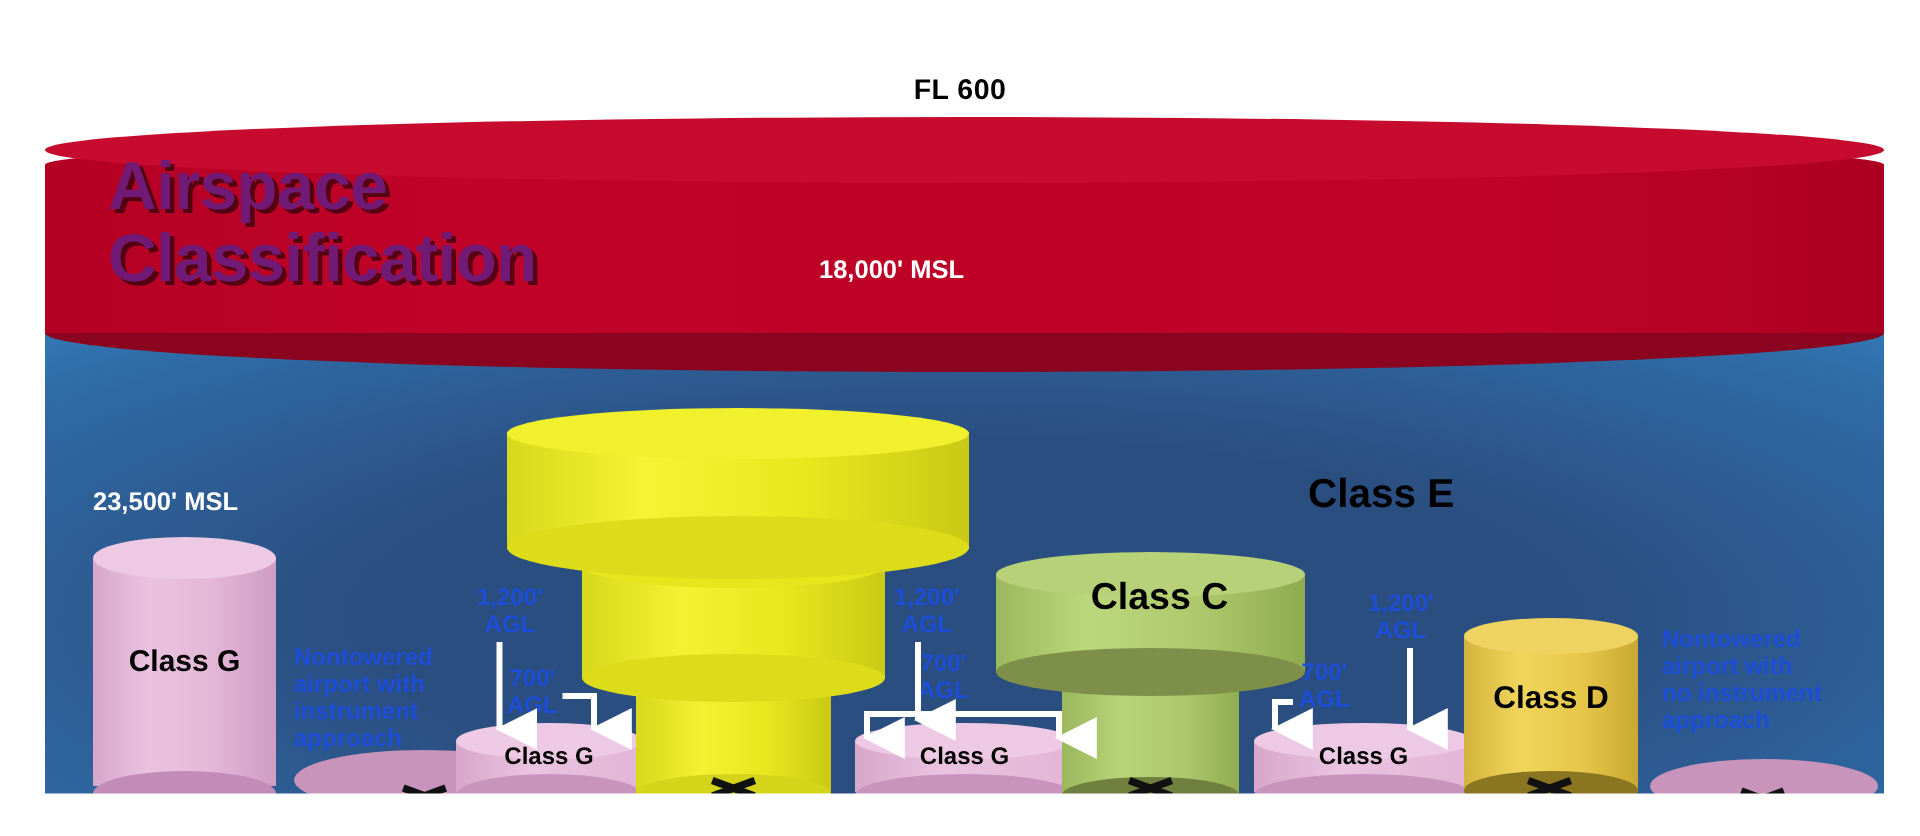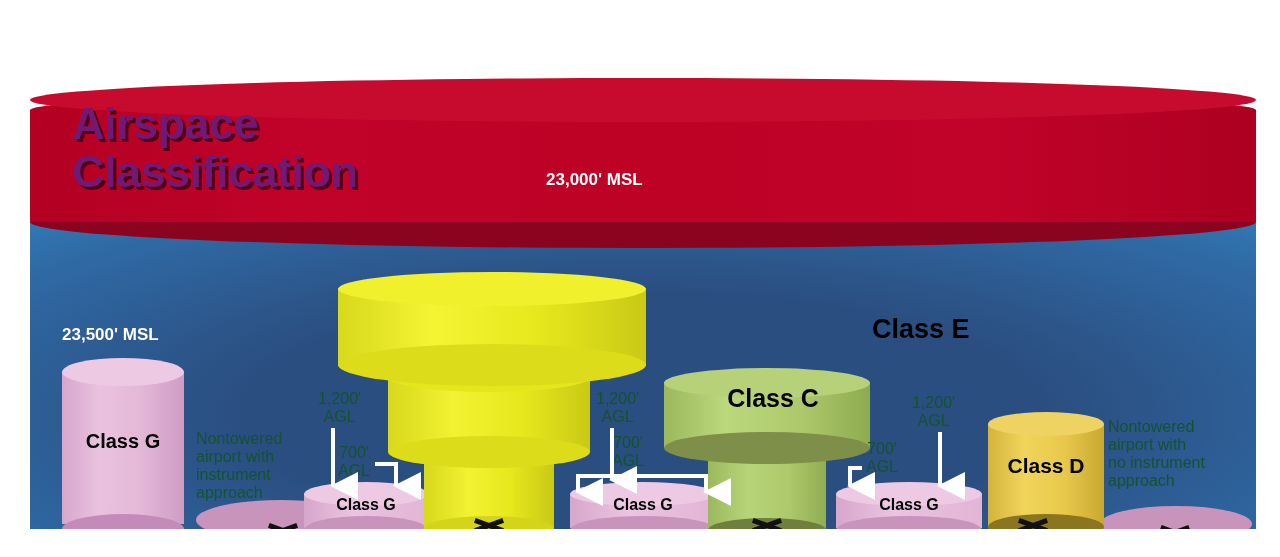--- a/index.html
+++ b/index.html
@@ -126,22 +126,22 @@
     position: absolute;
     text-align: center;
     font-weight: bold;
     color: #000000;
     white-space: nowrap;
   }
 
   
   .anno {
     position: absolute;
-    color: #14532d;
-    font-weight: normal;
+    color: #1d4ed8;
+    font-weight: bold;
     line-height: 1.12;
     white-space: pre-line;
   }
   .anno-c {
     text-align: center;
   }
 
   .msl-label {
     position: absolute;
     color: #ffffff;
@@ -219,35 +219,36 @@
     color: #000000;
     font-size: 27px;
     font-weight: bold;
   }
 </style>
 </head>
 <body>
 
 <div id="stage">
 
+  <div class="fl600">FL 600</div>
 
   <div class="classA-wrap">
     <div class="classA-bottom"></div>
     <div class="classA-body"></div>
     <div class="classA-top"></div>
   </div>
 
   <div class="classE-wrap">
     <div class="classE-body"></div>
     <div class="classE-top-curve"></div>
   </div>
 
   <div class="title">Airspace
 Classification</div>
-  <div class="classA-alt">23,000' MSL</div>
+  <div class="classA-alt">18,000' MSL</div>
   <div class="classE-name">Class E</div>
 
   <div class="msl-label" style="left:62px; top:325px; z-index:22;">23,500' MSL</div>
 
   <div class="cyl" style="left:62px; top:358px; width:122px; height:178px; z-index:12;">
     <div class="cyl-body" style="top:14px; height:152px;
          background:linear-gradient(90deg,#d7a6cb 0%, #e9c2df 30%, #e5b9d8 62%, #cf9cc4 100%);"></div>
     <div class="cyl-cap" style="top:156px; height:30px; background:#c38bb8;"></div>
     <div class="cyl-cap" style="top:0; height:28px; background:#eec9e4;"></div>
     <div class="shape-label" style="left:0; top:72px; width:122px; font-size:20px;">Class G</div>
@@ -345,21 +346,21 @@
 AGL</div>
 
   <div class="cyl" style="left:836px; top:482px; width:146px; height:60px; z-index:11;">
     <div class="cyl-body" style="top:12px; height:34px;
          background:linear-gradient(90deg,#d7a6cb 0%, #eac4e0 40%, #e2b4d5 100%);"></div>
     <div class="cyl-cap" style="top:34px; height:28px; background:#c894bc;"></div>
     <div class="cyl-cap" style="top:0; height:24px; background:#eec9e4;"></div>
   </div>
   <div class="shape-label" style="left:836px; top:496px; width:146px; font-size:16px; z-index:26;">Class G</div>
 
-  <div class="cyl" style="left:976px; top:412px; width:116px; height:130px; z-index:14;margin-left:12px;">
+  <div class="cyl" style="left:976px; top:412px; width:116px; height:130px; z-index:14;">
     <div class="cyl-body" style="top:12px; height:104px;
          background:linear-gradient(90deg,#d4b33c 0%, #f0d55c 32%, #e8c84a 66%, #c9a832 100%);"></div>
     <div class="cyl-cap" style="top:102px; height:26px; background:#8a7520;"></div>
     <div class="cyl-cap" style="top:0; height:24px; background:#eed262;"></div>
     <div class="shape-label" style="left:0; top:42px; width:116px; font-size:21px;">Class D</div>
   </div>
   <div class="runway" style="left:1016px; top:518px; z-index:26;">
       <i></i>
       <i></i>
     </div>

